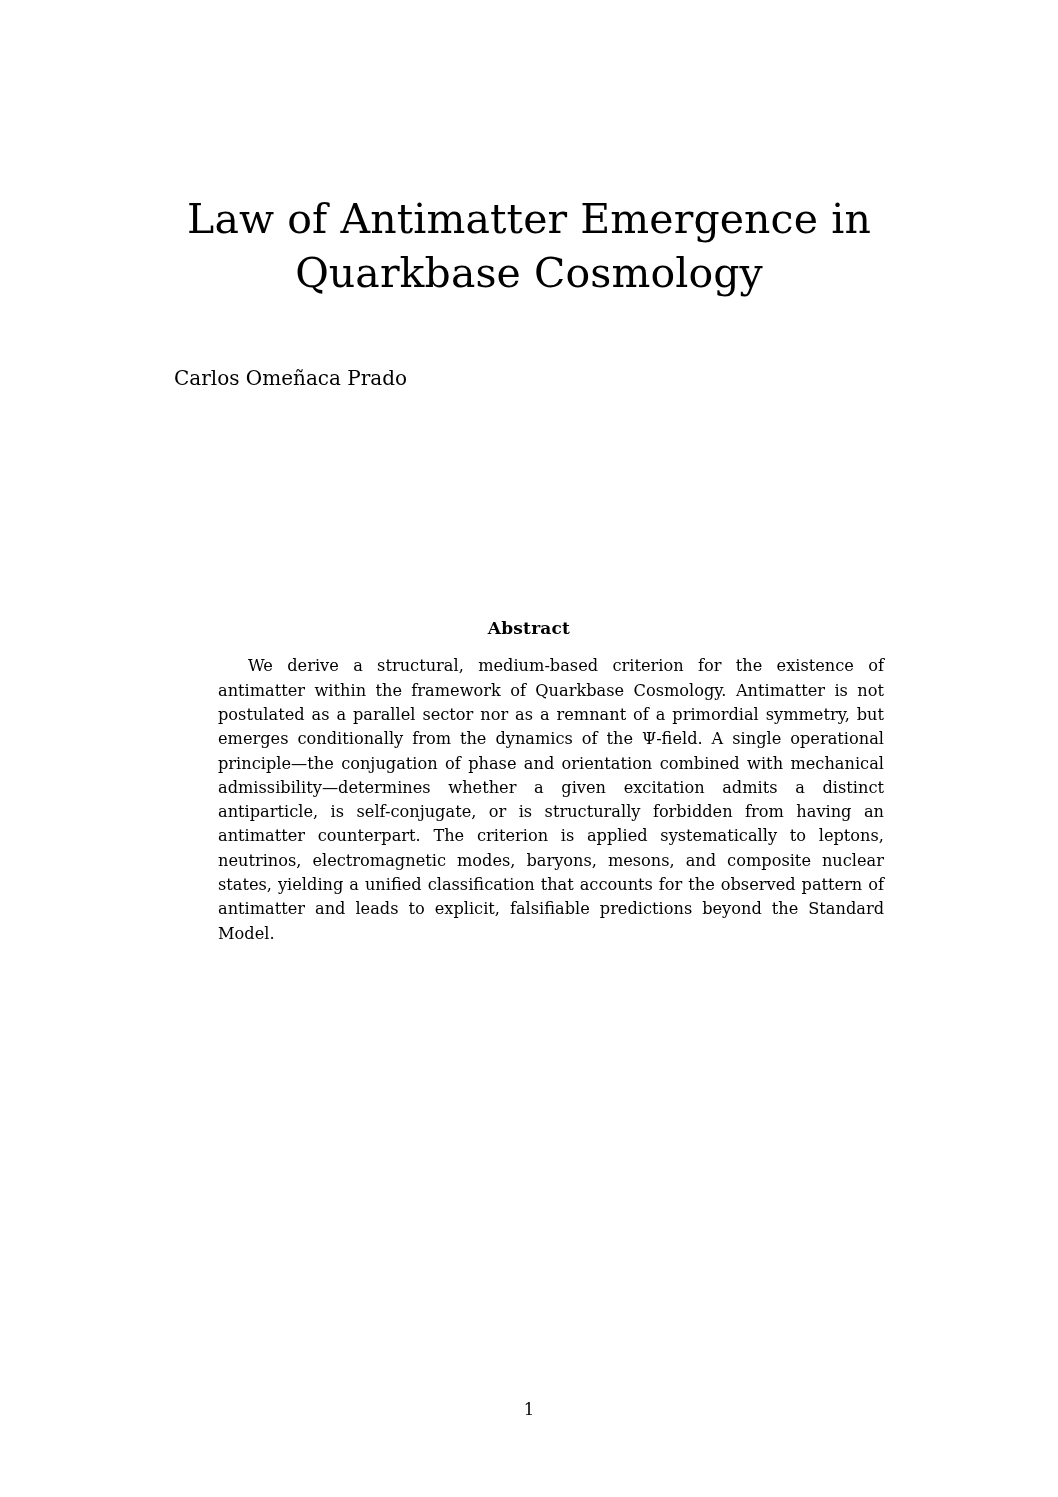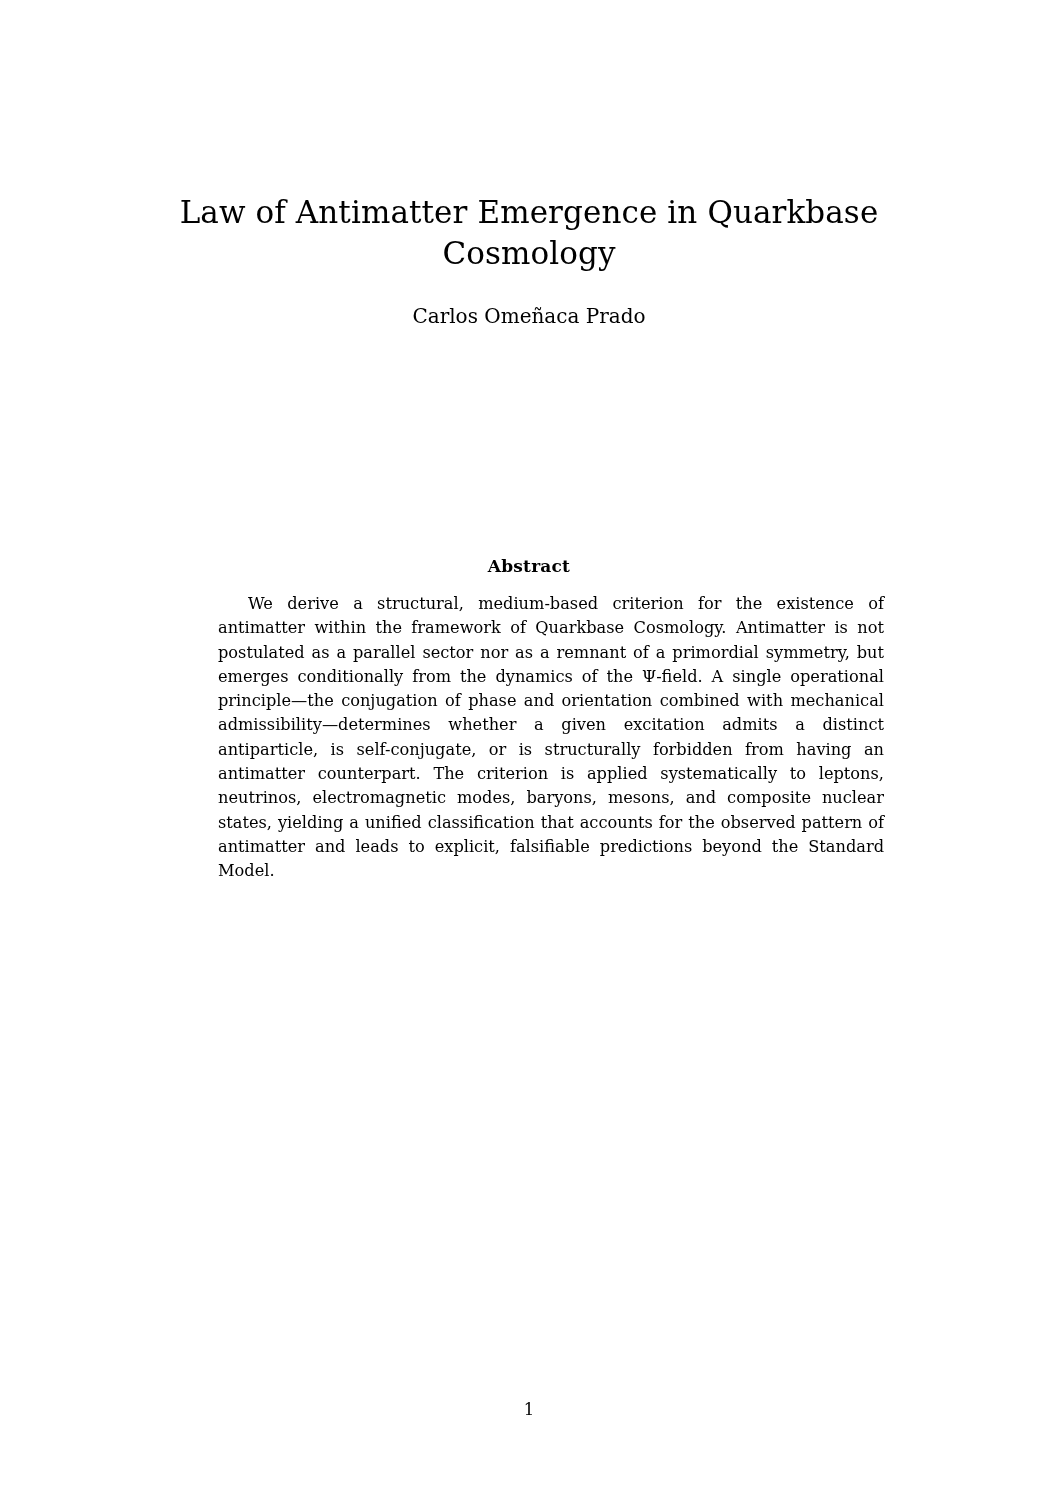--- a/index.html
+++ b/index.html
@@ -20,31 +20,31 @@
     box-sizing: border-box;
     overflow: hidden;
   }
   .content {
     position: absolute;
     left: 174px;
     top: 0;
     width: 710px;
   }
   .title {
-    font-size: 31px;
+    font-size: 41px;
     line-height: 1.32;
     text-align: center;
     margin-top: 192px;
     font-weight: normal;
     letter-spacing: 0.1px;
   }
   .author {
     font-size: 20px;
-    text-align: center;
-    margin-top: 30px;
+    text-align: left;
+    margin-top: 66px;
     font-weight: normal;
   }
   .date {
     font-size: 20px;
     text-align: center;
     margin-top: 38px;
     font-weight: normal;
   }
   .abstract-block {
     margin-top: 228px;

